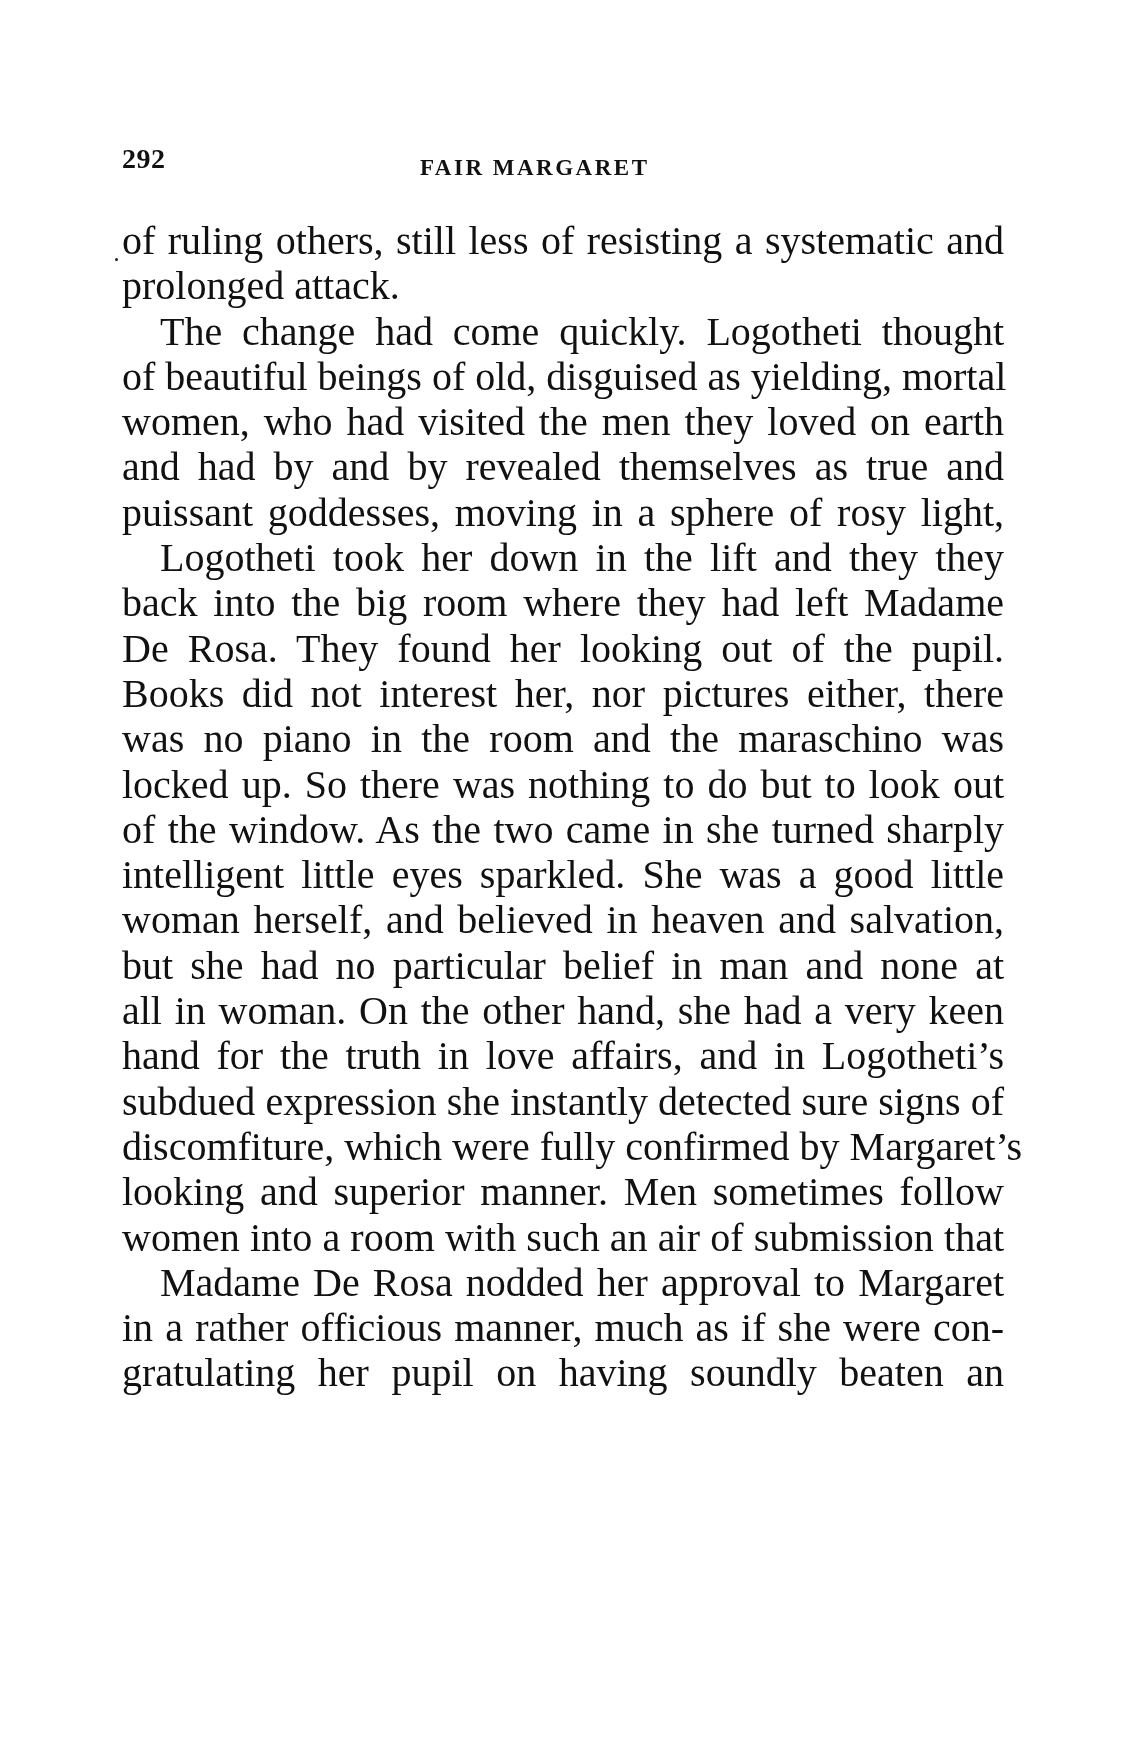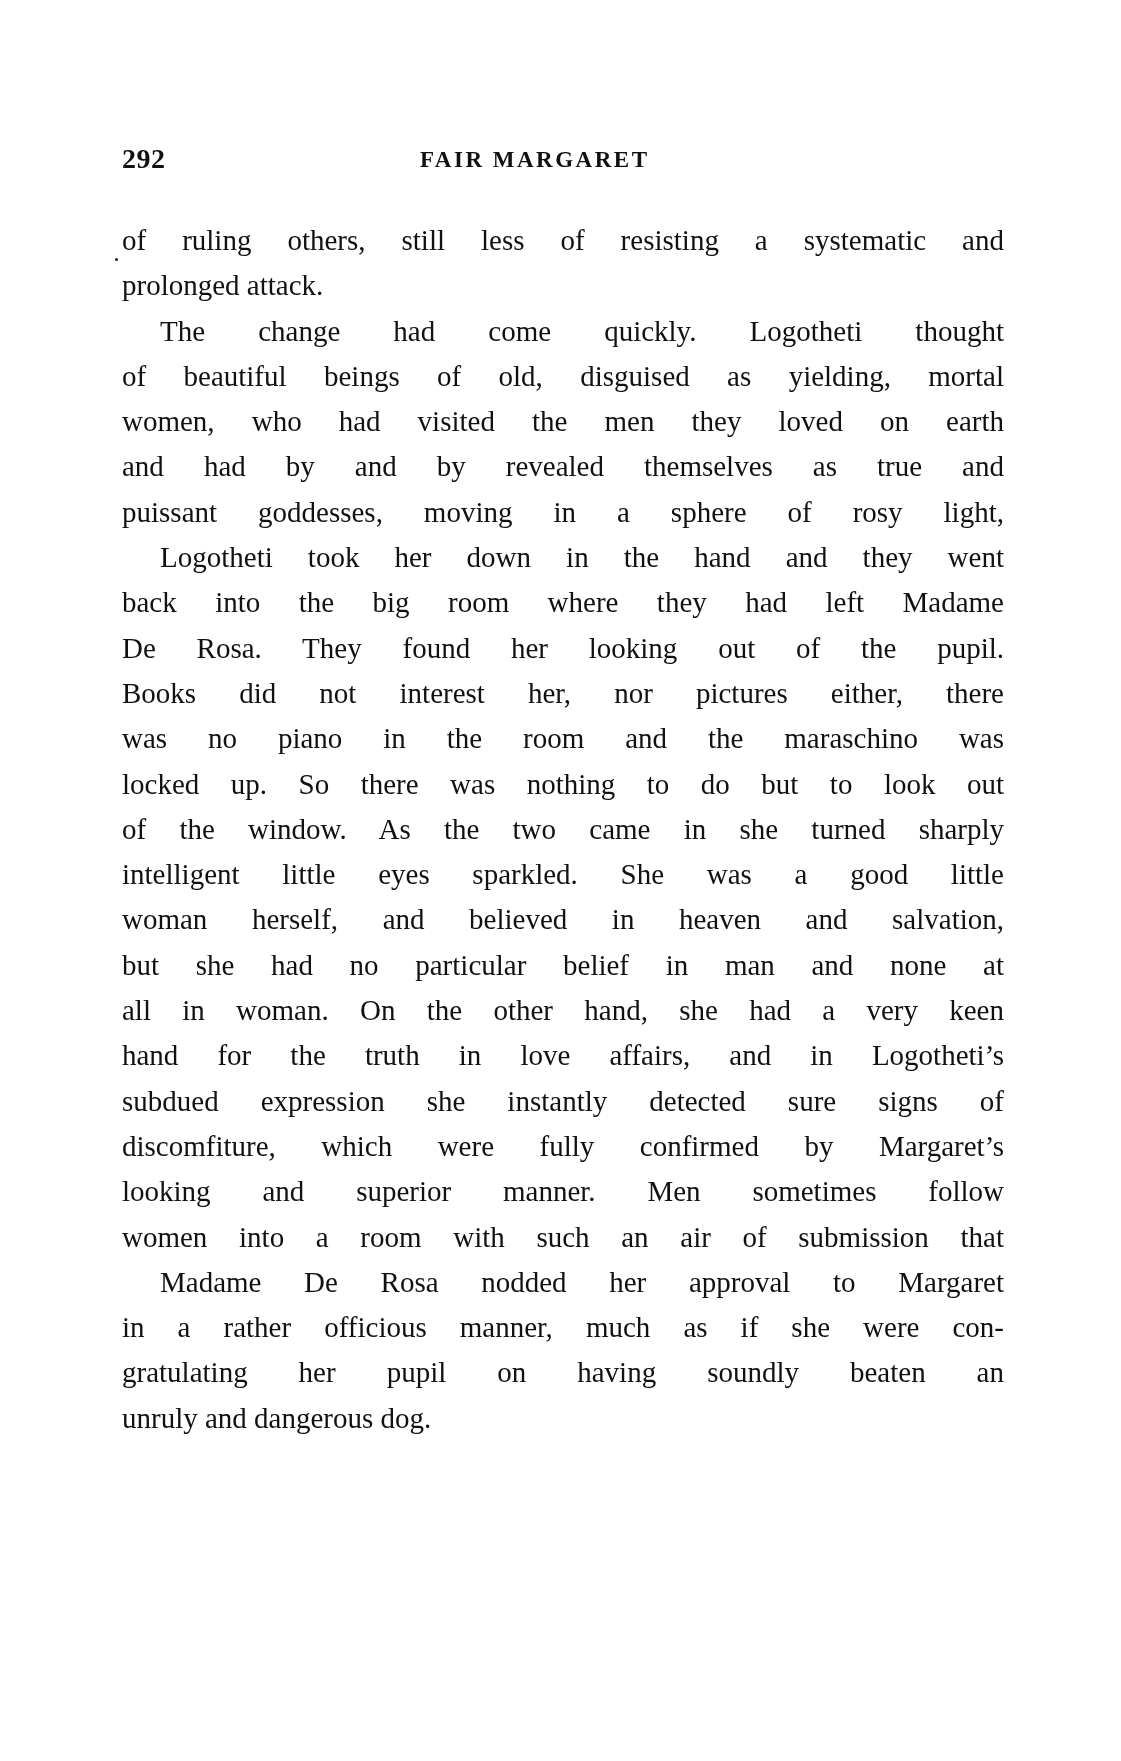--- a/index.html
+++ b/index.html
@@ -1,22 +1,22 @@
 <!DOCTYPE html>
 <html><head>
 <meta charset="utf-8">
 <style>
   html, body { margin:0; padding:0; background:#ffffff; }
   body { width:1121px; height:1761px; position:relative; overflow:hidden; }
   .page { position:absolute; left:0; top:0; width:1012px; height:1761px; background:#ffffff; color:#111; font-family:"Liberation Serif","DejaVu Serif",serif; }
   .running-head { position:absolute; top:143px; left:122px; width:882px; height:30px; }
   .page-number { position:absolute; left:0; top:0; font-size:28px; font-weight:bold; letter-spacing:0.5px; }
-  .running-title { position:absolute; left:298px; top:4px; font-size:23px; font-weight:bold; letter-spacing:2.5px;text-align:center; }
+  .running-title { position:absolute; left:298px; top:12px; font-size:23px; font-weight:bold; letter-spacing:2.5px;text-align:center; }
   .body-text { position:absolute; top:218px; left:122px; width:882px; }
-  .line { height:45.3px; line-height:45.3px; font-size:29px; white-space:nowrap; text-align:justify; text-align-last:justify; }
+  .line { height:45.3px; line-height:45.3px; font-size:40px; white-space:nowrap; text-align:justify; text-align-last:justify; }
   .line.last { text-align-last:left; }
   .line.indent { padding-left:38px; }
   .margin-dot { position:absolute; left:115px; top:258px; width:3px; height:3px; background:#222; border-radius:50%; }
 </style>
 </head>
 <body>
 
 <div class="page">
   <div class="running-head">
     <span class="page-number">292</span>
@@ -29,35 +29,34 @@
 
     <div class="line">of ruling others, still less of resisting a systematic and</div>
     <div class="line last">prolonged attack.</div>
 
     <div class="line indent">The change had come quickly. Logotheti thought</div>
     <div class="line">of beautiful beings of old, disguised as yielding, mortal</div>
     <div class="line">women, who had visited the men they loved on earth</div>
     <div class="line">and had by and by revealed themselves as true and</div>
     <div class="line">puissant goddesses, moving in a sphere of rosy light,</div>
 
-    <div class="line indent">Logotheti took her down in the hand and they went</div>
+    <div class="line indent">Logotheti took her down in the lift and they they</div>
     <div class="line">back into the big room where they had left Madame</div>
     <div class="line">De Rosa. They found her looking out of the pupil.</div>
     <div class="line">Books did not interest her, nor pictures either, there</div>
     <div class="line">was no piano in the room and the maraschino was</div>
     <div class="line">locked up. So there was nothing to do but to look out</div>
     <div class="line">of the window. As the two came in she turned sharply</div>
     <div class="line">intelligent little eyes sparkled. She was a good little</div>
     <div class="line">woman herself, and believed in heaven and salvation,</div>
     <div class="line">but she had no particular belief in man and none at</div>
     <div class="line">all in woman. On the other hand, she had a very keen</div>
     <div class="line">hand for the truth in love affairs, and in Logotheti’s</div>
     <div class="line">subdued expression she instantly detected sure signs of</div>
     <div class="line">discomfiture, which were fully confirmed by Margaret’s</div>
     <div class="line">looking and superior manner. Men sometimes follow</div>
     <div class="line">women into a room with such an air of submission that</div>
 
     <div class="line indent">Madame De Rosa nodded her approval to Margaret</div>
     <div class="line">in a rather officious manner, much as if she were con-</div>
     <div class="line">gratulating her pupil on having soundly beaten an</div>
-    <div class="line last">unruly and dangerous dog.</div>
   </div>
 </div>
 
 </body></html>

